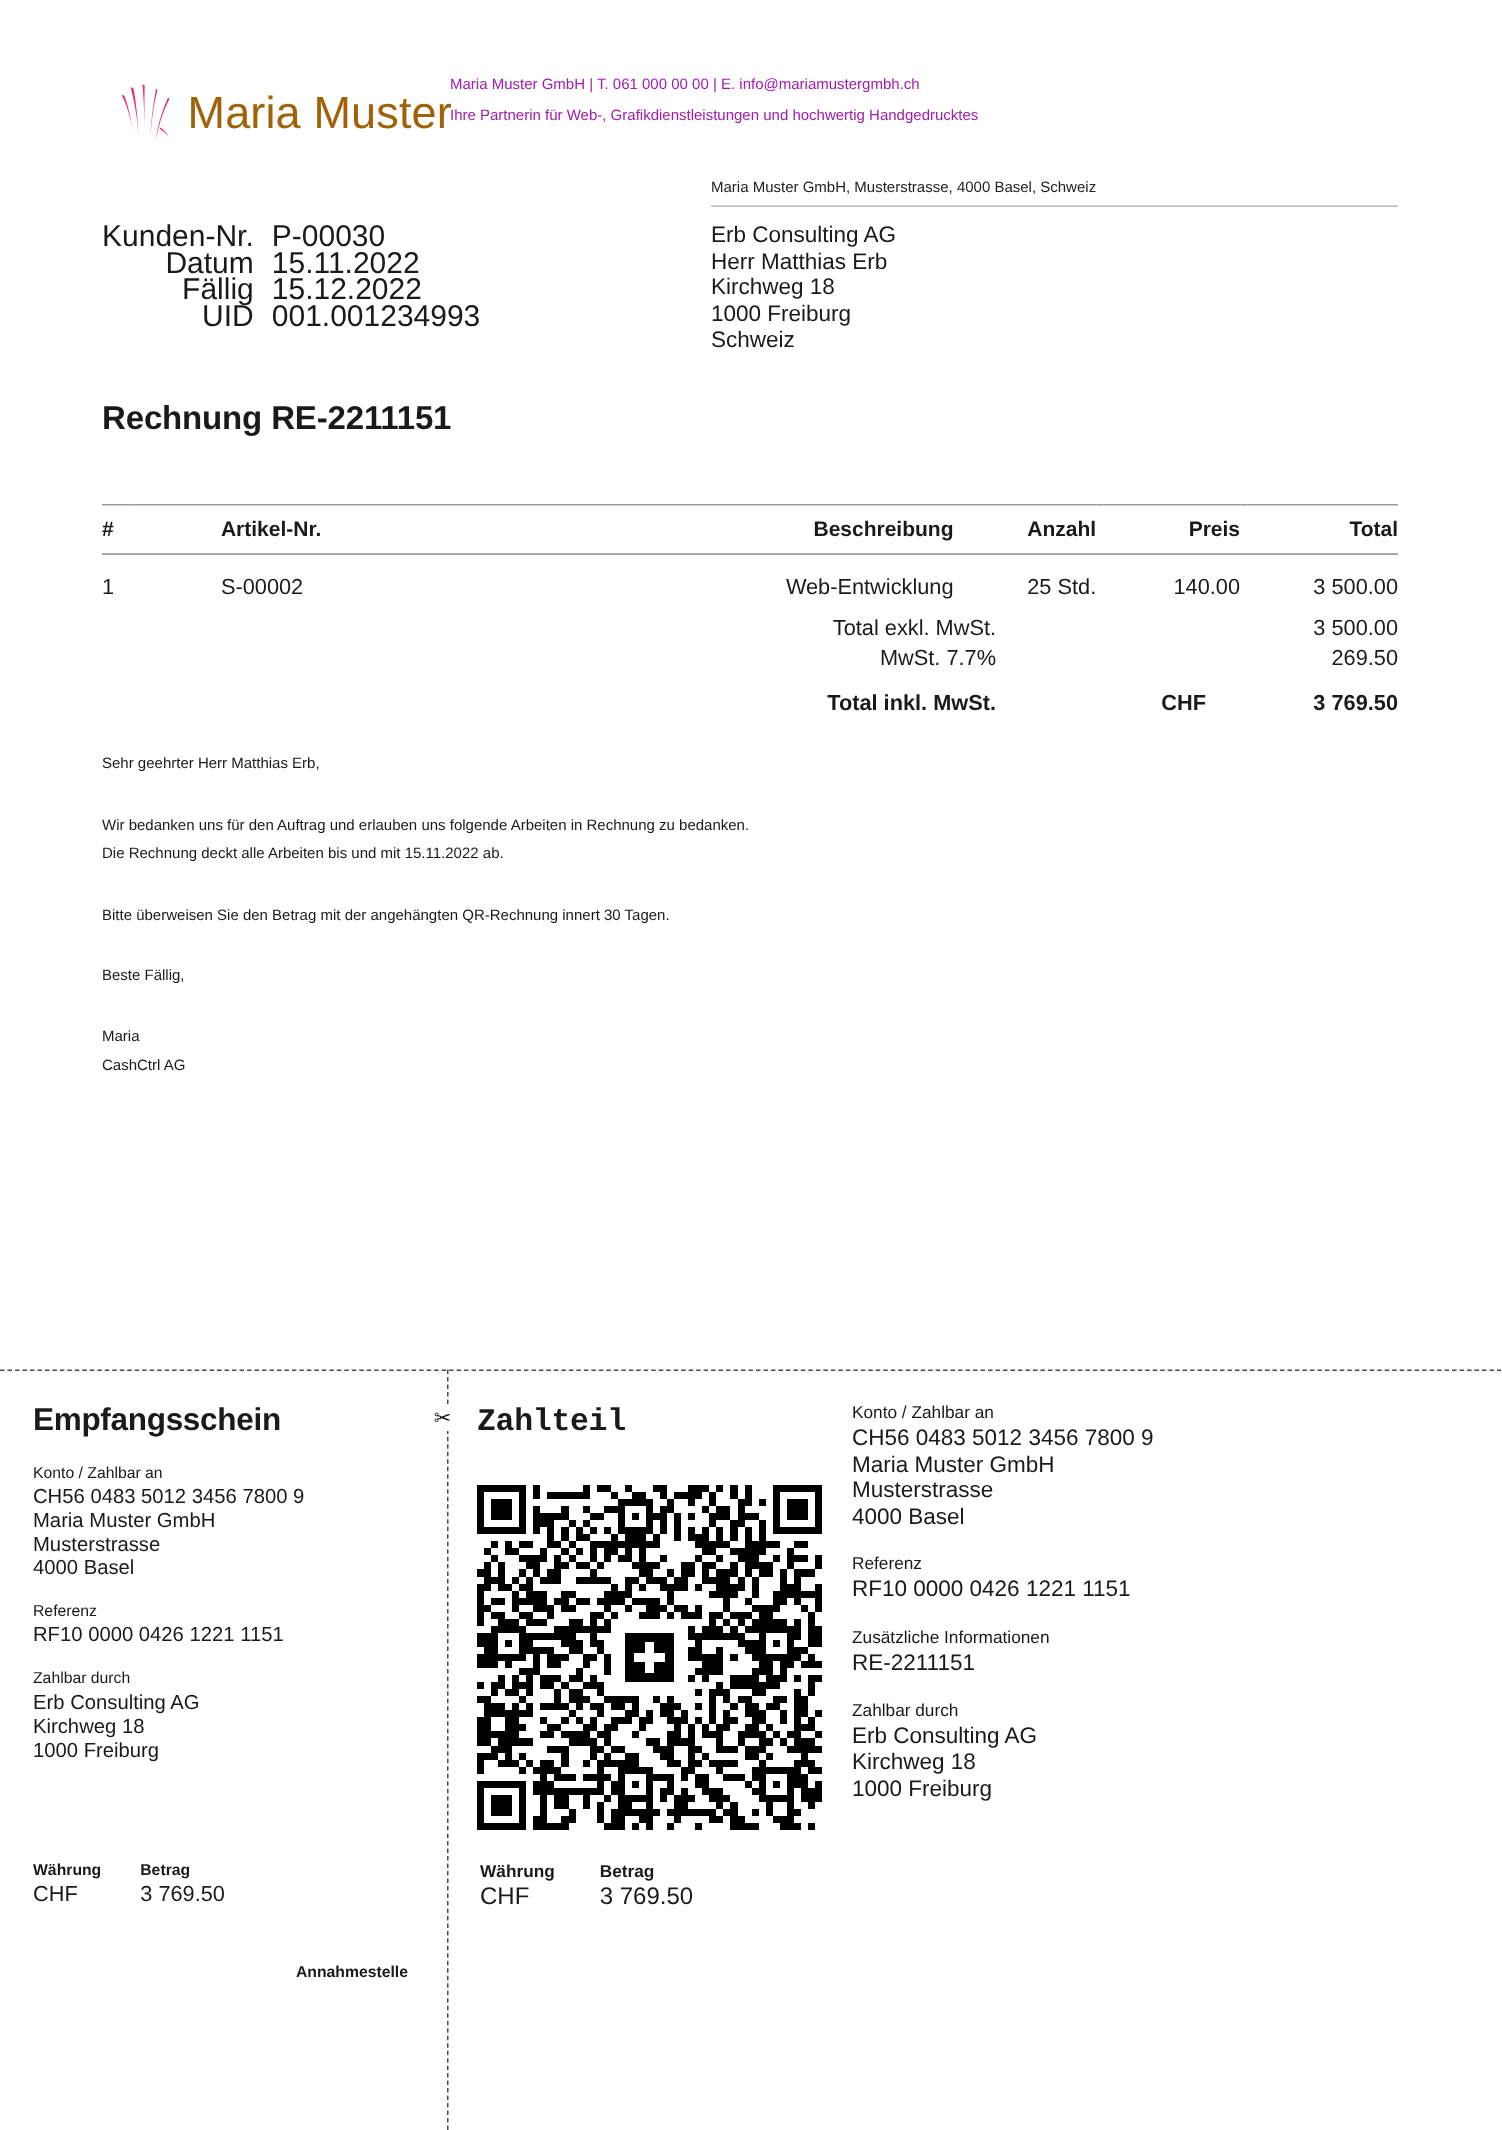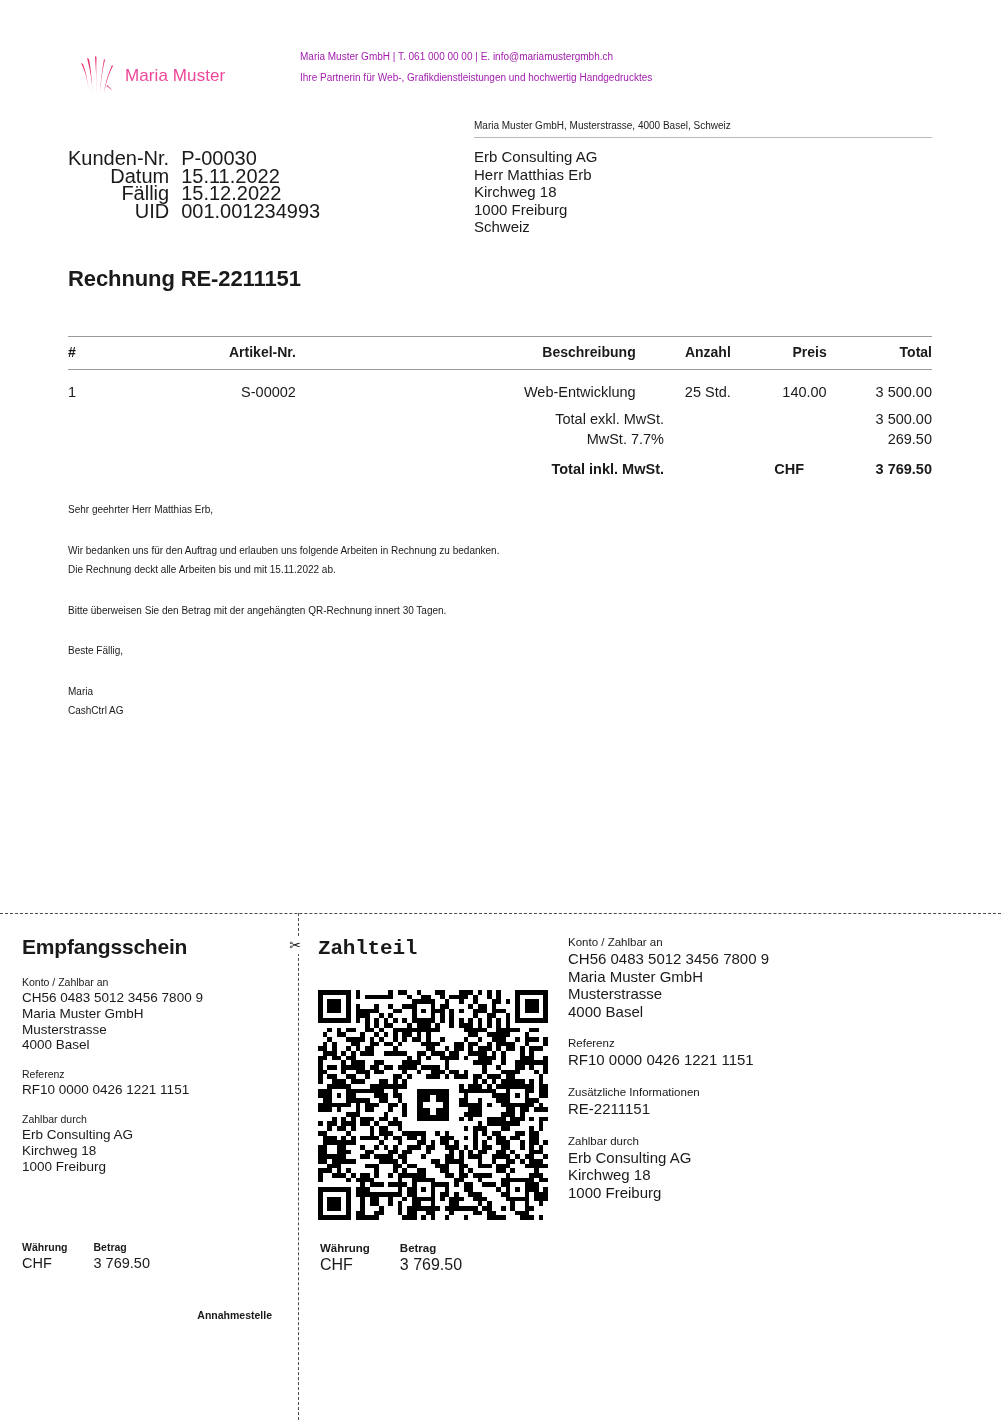--- a/index.html
+++ b/index.html
@@ -24,22 +24,22 @@
   .logo-block {
     position: absolute;
     left: 78px;
     top: 55px;
     display: flex;
     align-items: center;
     gap: 9px;
   }
   .logo-mark { width: 38px; height: 42px; display: block; }
   .logo-text {
-    font-size: 17px;
-    color: #ec4899;
+    font-size: 30px;
+    color: #a16207;
     letter-spacing: 0.1px;
     white-space: nowrap;
   }
 
   .header-lines {
     position: absolute;
     left: 300px;
     top: 46px;
     width: 632px;
     text-align: left;
@@ -109,21 +109,21 @@
     padding: 7px 0 9px 0;
     border-top: 1px solid #9a9a9a;
     border-bottom: 1px solid #9a9a9a;
     white-space: nowrap;
   }
   .items tbody td {
     padding: 14px 0 8px 0;
     white-space: nowrap;
   }
   .c-num   { width: 28px;  text-align: left; }
-  .c-art   { width: 190px; text-align: right; padding-left: 58px !important; }
+  .c-art   { width: 190px; text-align: left; padding-left: 58px !important; }
   .c-desc  { text-align: right; padding-left: 228px !important; }
   .c-qty   { width: 120px; text-align: right; }
   .c-price { width: 122px; text-align: right; }
   .c-total { width: 130px; text-align: right; }
 
   
   .totals {
     position: absolute;
     left: 430px;
     top: 409px;

